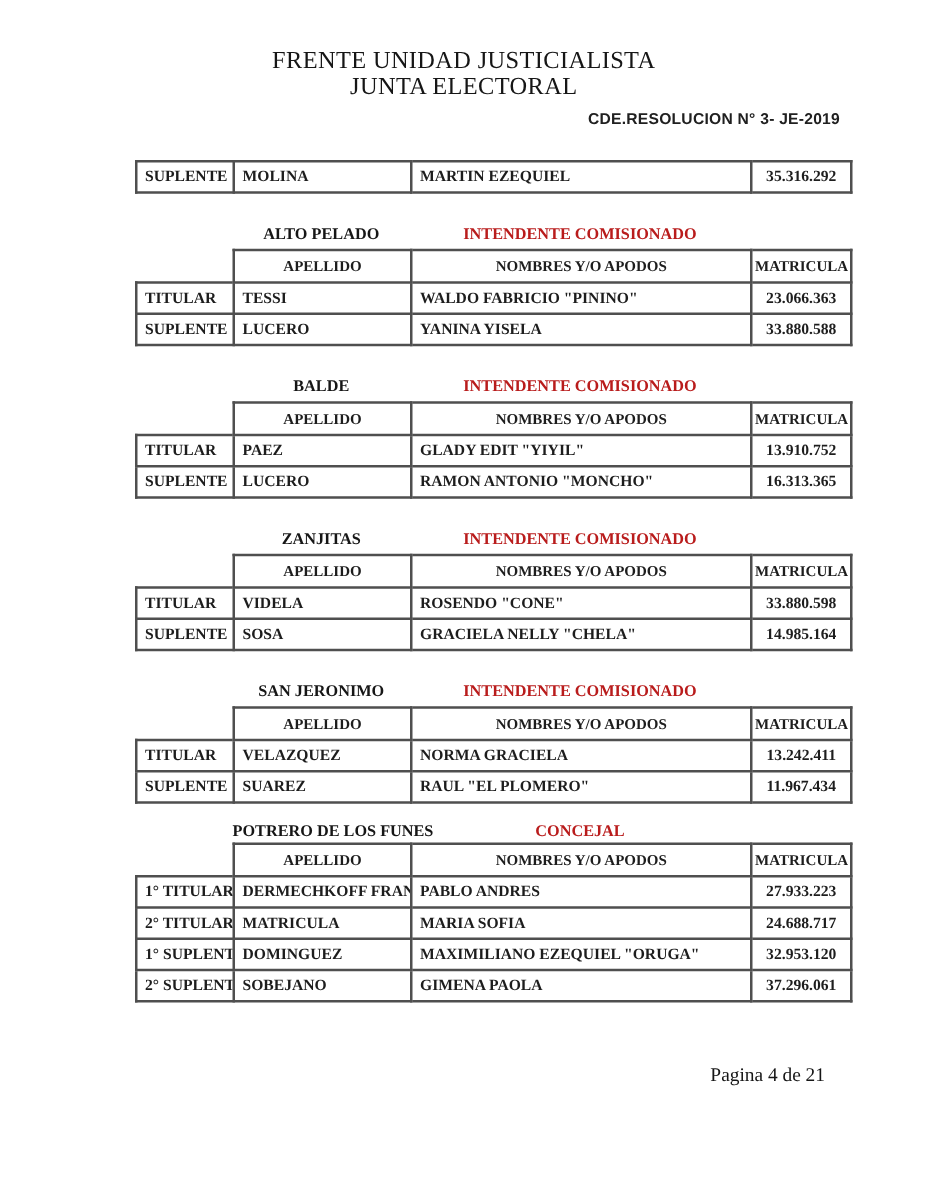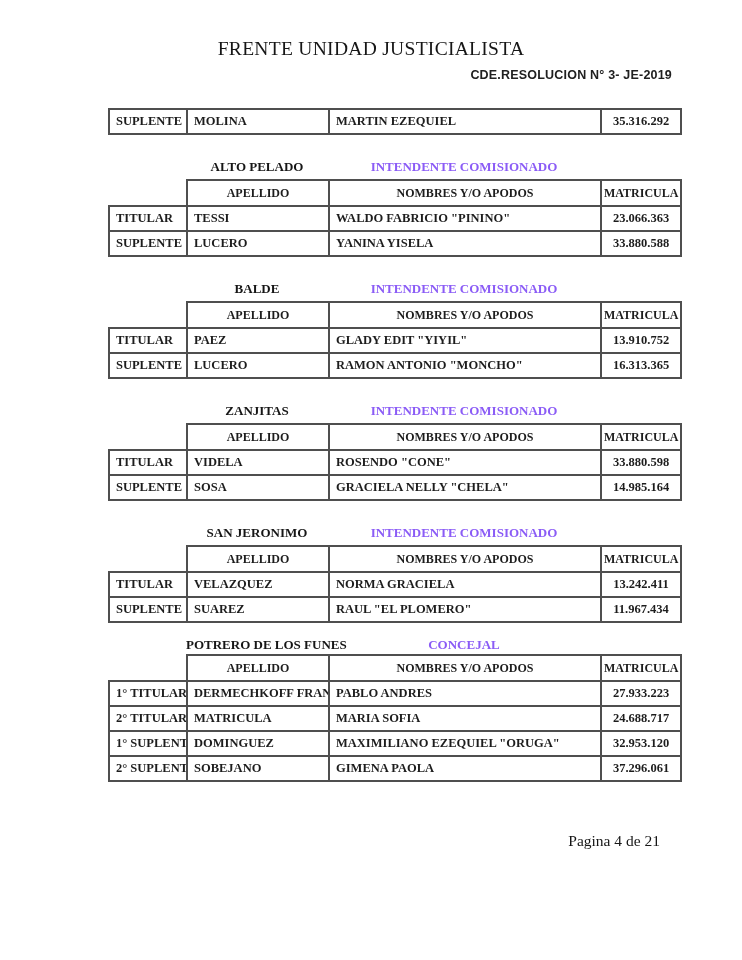--- a/index.html
+++ b/index.html
@@ -41,37 +41,38 @@
   .c-nombres { text-align:left; }
   .c-matricula { text-align:center; }
   table.orphan { margin-top:25px; }
   .section-titles { display:flex; margin-left:186px; margin-top:24px; line-height:15px;align-items:center; }
   .section-titles .locality {
     width:142px; text-align:center;
     font-weight:bold; font-size:13px; white-space:nowrap; color:#161616;
   }
   .section-titles .office {
     width:272px; text-align:center;
-    font-weight:bold; font-size:13px; white-space:nowrap; color:#8b5cf6;
+    font-weight:bold; font-size:13px; white-space:nowrap; color:#b91c1c;
   }
   .section table.tbl { margin-top:5px; }
   #sections-host section:last-of-type .section-titles { margin-top:14px; }
   #sections-host section:last-of-type table.tbl { margin-top:2px; }
   .footer {
     margin-top:50px; width:742px; padding-right:82px;
     text-align:right; font-size:15.5px; line-height:18px; color:#161616;
   }
 </style>
 </head>
 <body>
 
 <div class="page">
 
   <div class="doc-header">
     <div class="doc-title">FRENTE UNIDAD JUSTICIALISTA</div>
+    <div class="doc-title">JUNTA ELECTORAL</div>
   </div>
 
   <div class="resolution-row">
     <span class="resolution">CDE.RESOLUCION N° 3- JE-2019</span>
   </div>
 
   <table class="tbl orphan">
     <colgroup>
         <col style="width:78px">
         <col style="width:142px">

